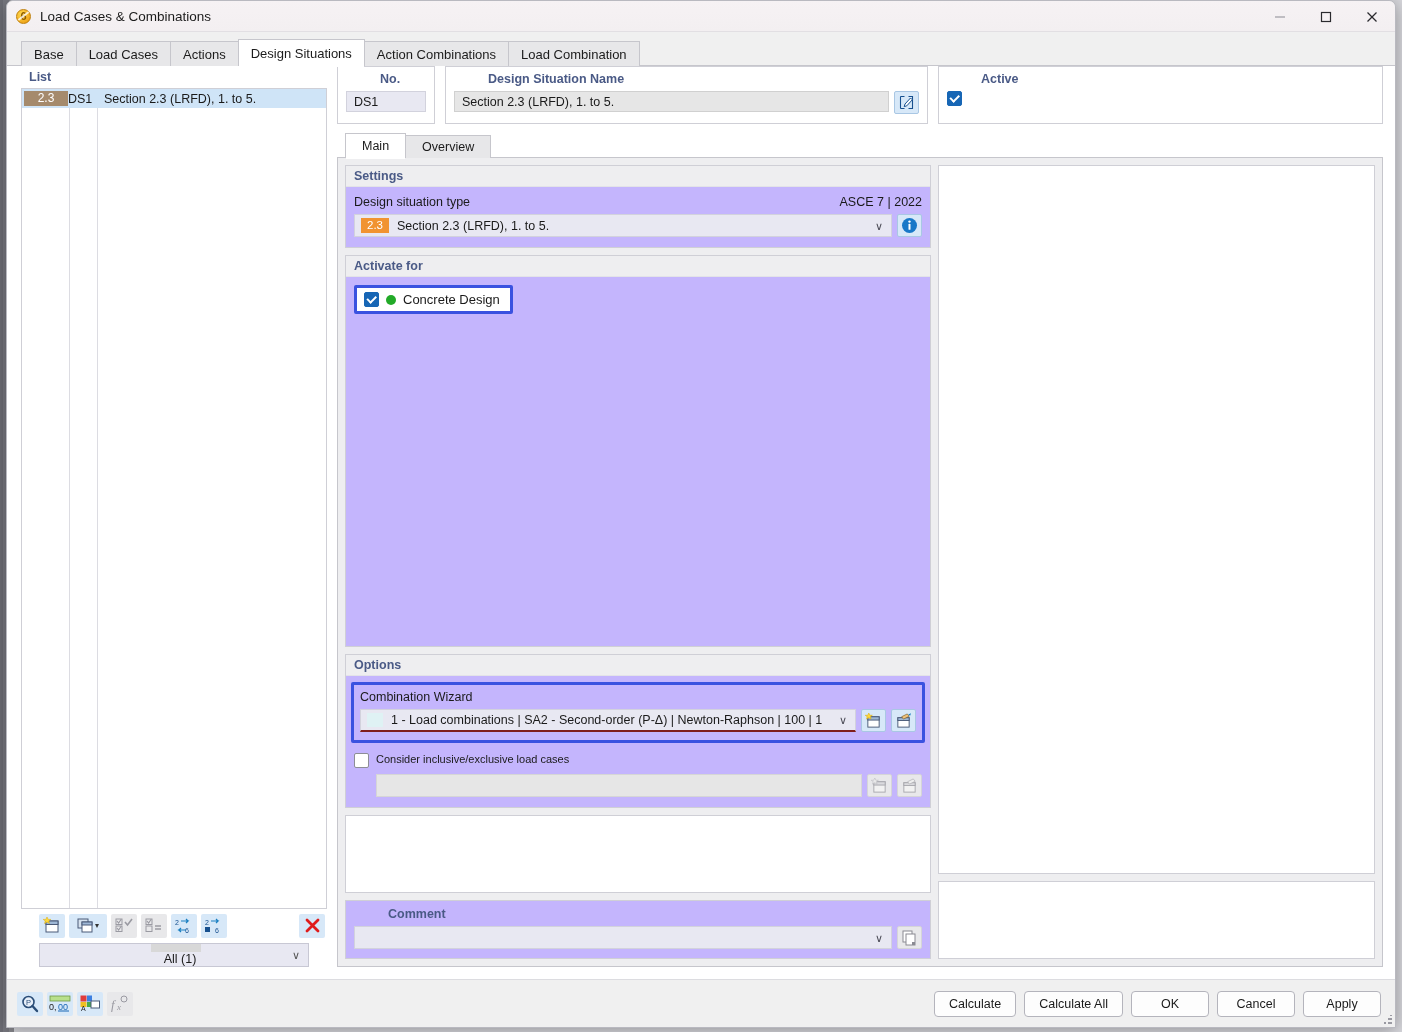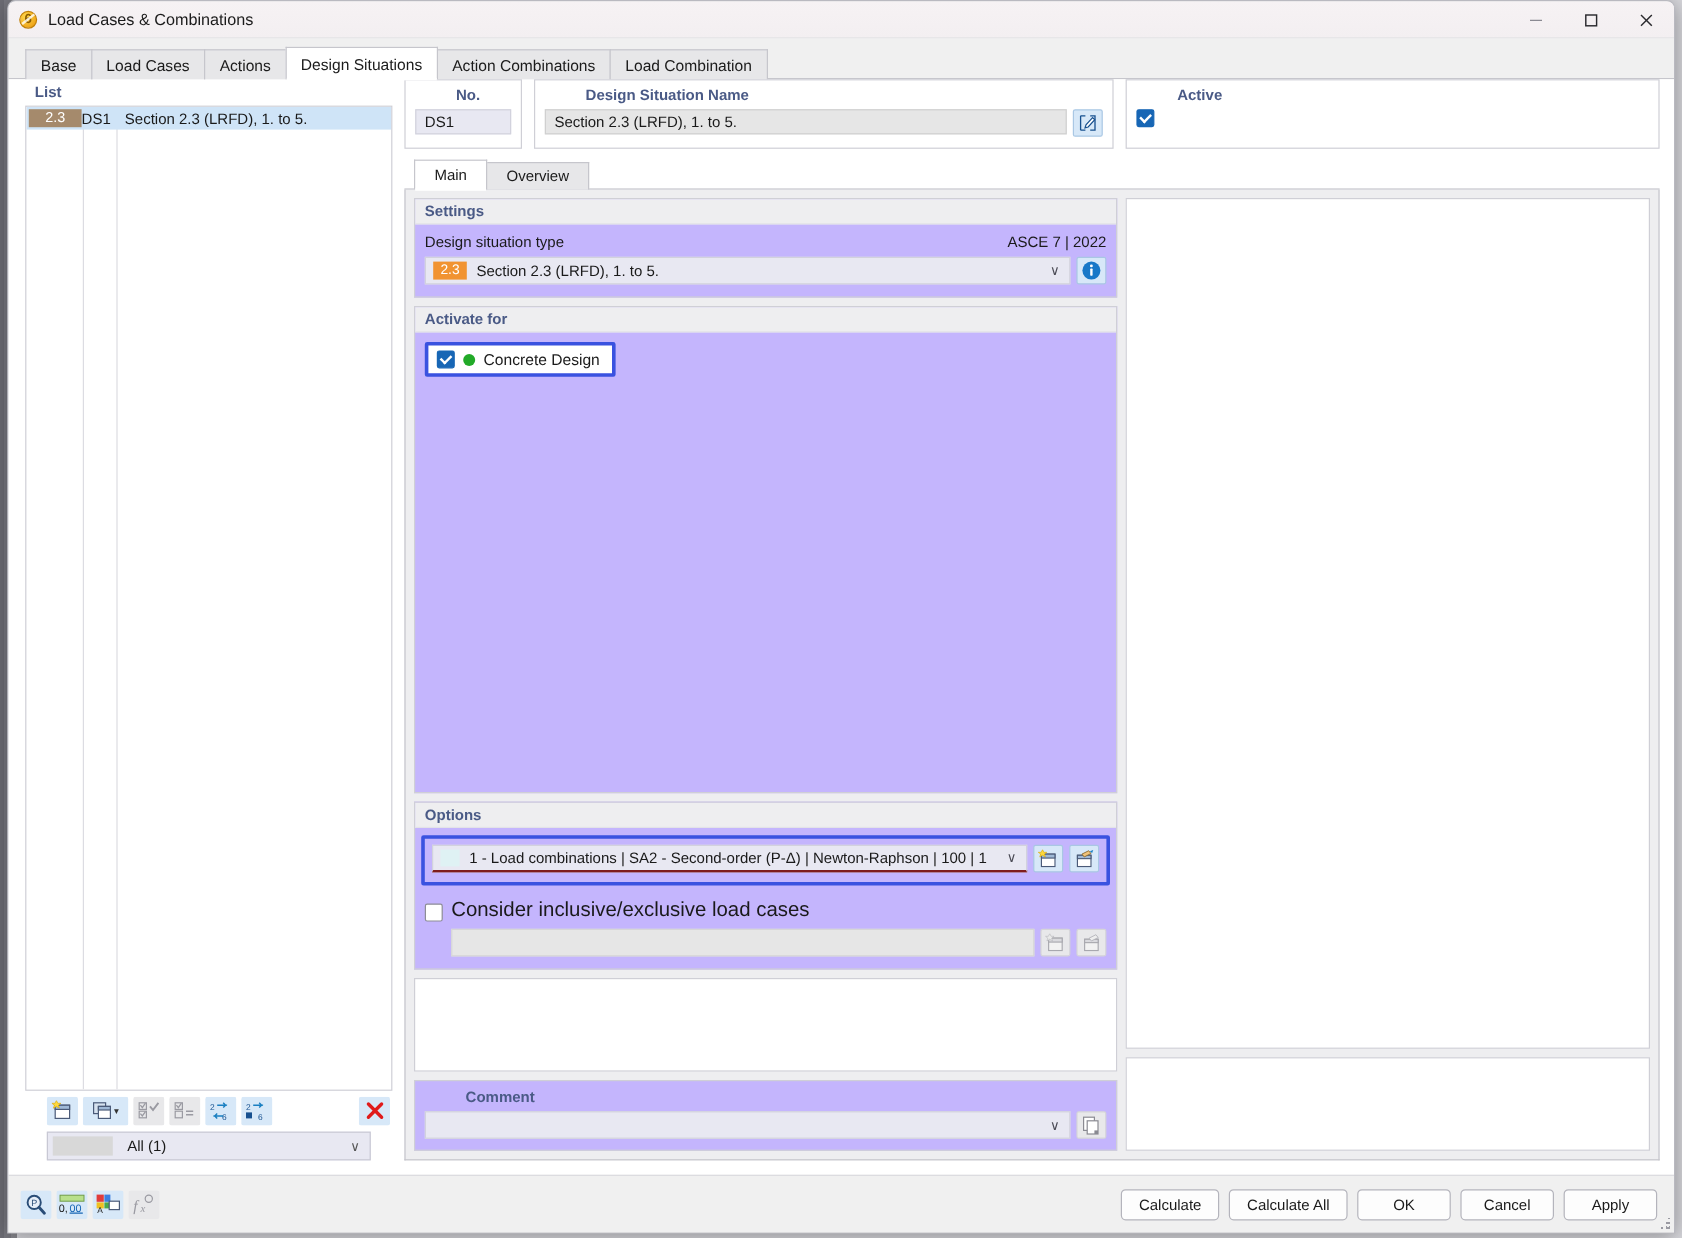--- a/index.html
+++ b/index.html
@@ -155,20 +155,21 @@
   .tb-btn.wide { width: 38px; }
   .tb-btn.dis { background: #e8e8ea; }
   .tb-spacer { flex: 1 1 auto; }
   .tb-caret { font-size: 8px; color: #333; margin-left: 1px; }
 
   #list-filter {
     height: 24px; margin: 4px 18px 0 18px;
     background: #e8e8f2; border: 1px solid #c8c8d4;
     display: flex; align-items: center; font-size: 12.5px;
     position: relative;
+    flex-direction: column;
   }
   #list-filter .swatch { width: 50px; height: 16px; background: #d8d8d8; margin-left: 4px; }
   #list-filter .ftext { margin-left: 12px; }
   #list-filter .fcaret {
     position: absolute; right: 8px; top: 5px;
     color: #555; font-size: 11px;
   }
 
   
   #right-area { flex: 1 1 auto; display: flex; flex-direction: column; min-width: 0; }
@@ -275,21 +276,21 @@
     display: inline-flex; align-items: center; gap: 7px;
     padding: 4px 10px 4px 7px; border-radius: 2px;
   }
   .green-dot { width: 10px; height: 10px; border-radius: 50%; background: #22aa28; flex:none; }
 
   .wizard-hl {
     border: 3px solid #3a52e0; border-radius: 2px;
     padding: 5px 6px 8px 6px; margin: 0 -3px;
   }
 
-  .chk-row { display: flex; align-items: flex-end; gap: 7px; font-size: 17px; }
+  .chk-row { display: flex; align-items: flex-start; gap: 7px; font-size: 11px; }
 
   .white-pane { background: #fff; border: 1px solid #cfcfd6; }
 
   
   #footer {
     position: absolute; left: 0; right: 0; bottom: 0; height: 48px;
     background: #f0f0f0; border-top: 1px solid #dcdce0;
     display: flex; align-items: center;
   }
   #footer-left { display: flex; gap: 4px; padding-left: 10px; }
@@ -507,20 +508,21 @@
                   <span>Concrete Design</span>
                 </div>
               </div>
             </div>
 
             <div class="grp" style="flex:0 0 auto;">
               <div class="grp-title">Options</div>
               <div class="grp-inner" style="padding-top:6px;">
 
                 <div class="wizard-hl">
+                  <div style="font-size:12.5px; margin-bottom:5px;">Combination Wizard</div>
                   <div class="combo-row">
                     <div class="combo focus">
                       <span class="sq-blank"></span>
                       <span>1 - Load combinations | SA2 - Second-order (P-Δ) | Newton-Raphson | 100 | 1</span>
                       <span class="caret">∨</span>
                     </div>
                     <div class="icon-btn">
                       <svg width="17" height="16" viewBox="0 0 18 17">
                         <rect x="3" y="4" width="12" height="11" fill="#fff" stroke="#4a5a78"></rect>
                         <rect x="3" y="4" width="12" height="3.5" fill="#9fb8d6" stroke="#4a5a78"></rect>

